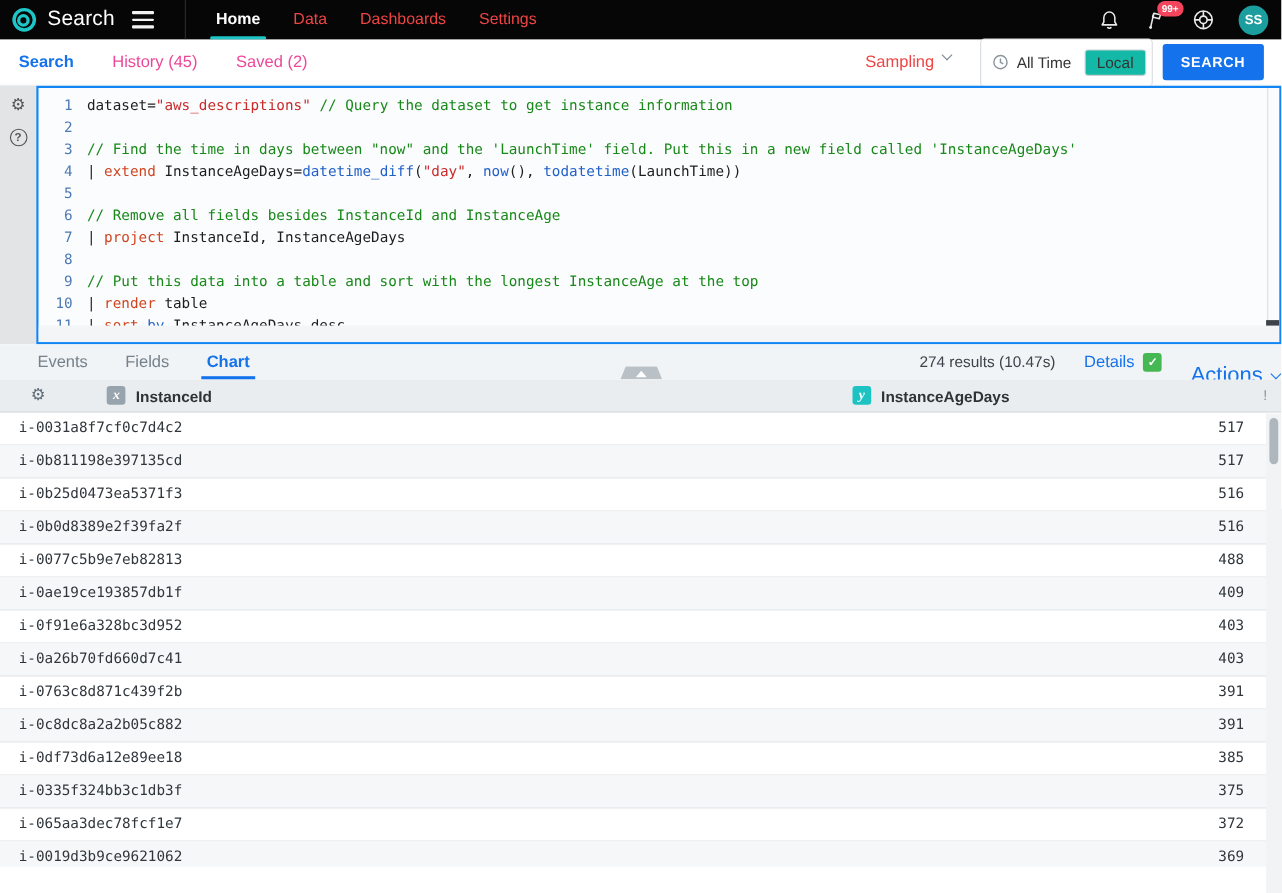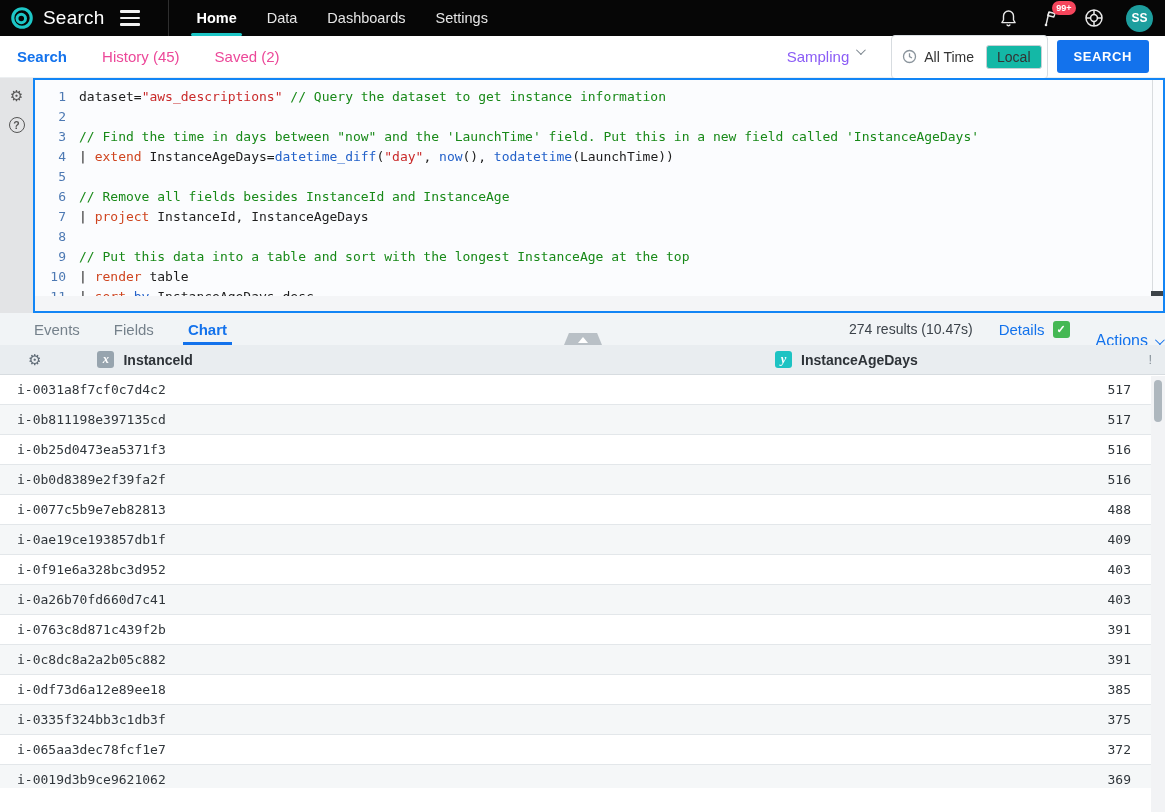--- a/index.html
+++ b/index.html
@@ -10,40 +10,40 @@
   .topbar { position:absolute; left:0; top:0; width:1165px; height:36px; background:#060606;
             display:flex; align-items:center; color:#fff; }
   .brand-group { display:flex; align-items:center; height:100%; padding:0 14px 0 10px; }
   .logo { width:24px; height:24px; display:block; }
   .brand { font-size:19px; color:#fff; margin-left:9px; letter-spacing:.2px; }
   .hamburger { margin-left:16px; display:flex; flex-direction:column; gap:4px; cursor:pointer; }
   .hamburger span { display:block; width:20px; height:2.5px; background:#f2f2f2; border-radius:1px; }
   .topbar-divider { width:1px; height:36px; background:#2e2e2e; margin-left:14px; }
   .nav { display:flex; align-items:stretch; height:100%; margin-left:12px; }
   .nav-item { position:relative; display:flex; align-items:center; padding:0 15px; font-size:14.5px;
-              color:#e5e5e5; cursor:pointer; }
+              color:#ef4444; cursor:pointer; }
   .nav-item.active { color:#fff; font-weight:700; }
   .nav-item.active::after { content:""; position:absolute; left:10px; right:10px; bottom:0; height:3px;
                             background:#1cc5c5; border-radius:2px; }
   .topbar-right { margin-left:auto; display:flex; align-items:center; gap:20px; padding-right:12px; }
   .icon-btn { position:relative; width:22px; height:22px; display:flex; align-items:center;
               cursor:pointer; }
   .badge { position:absolute; top:-6px; right:-12px; background:#f5455c; color:#fff; font-size:9px;
            font-weight:700; padding:1.5px 4.5px; border-radius:8px; line-height:1.2; }
   .avatar { width:27px; height:27px; border-radius:50%; background:#1d9e9e; color:#fff; font-size:12px;
             font-weight:700; display:flex; align-items:center; justify-content:center; cursor:pointer; }
 
   
   .toolbar { position:absolute; left:0; top:36px; width:1165px; height:42px; background:#fff;
              display:flex; align-items:center; border-bottom:1px solid #eceff1; }
   .toolbar-tabs { display:flex; align-items:center; gap:35px; padding-left:17px; }
   .tb-tab { font-size:15px; color:#ec4899; cursor:pointer; }
   .tb-tab.active { color:#1372ec; font-weight:700; }
   .toolbar-right { margin-left:auto; display:flex; align-items:center; padding-right:16px; }
-  .sampling { display:flex; align-items:flex-start; gap:7px; color:#8b5cf6; font-size:15px; cursor:pointer;
+  .sampling { display:flex; align-items:flex-start; gap:7px; color:#ef4444; font-size:15px; cursor:pointer;
               margin-right:28px; }
   .chev { width:7px; height:7px; border-right:1.6px solid #7a848d; border-bottom:1.6px solid #7a848d;
           transform:rotate(45deg) translateY(-2px); display:inline-block; }
   .chev.blue { border-color:#1372ec; }
   .time-group { display:flex; align-items:center; border:1px solid #d7dce0; border-radius:4px;
                 height:44px; padding:0 5px 0 10px; background:#fff; }
   .clock-ic { margin-right:7px; display:flex; }
   .time-label { font-size:14px; color:#333; margin-right:12px; cursor:pointer; }
   .tz-btn { font-size:14px; color:#333; border:1px solid #c9cfd4; border-radius:3px; padding:3px 10px;
             background:#14b8a6; cursor:pointer; }
@@ -81,21 +81,21 @@
   .res-tab { position:relative; display:flex; align-items:center; padding:0 17px; font-size:15px;
              color:#75818b; cursor:pointer; }
   .res-tab.active { color:#1372ec; font-weight:700; }
   .res-tab.active::after { content:""; position:absolute; left:12px; right:12px; bottom:0; height:3px;
                            background:#1372ec; }
   .results-right { margin-left:auto; display:flex; align-items:center; gap:26px; padding-right:3px; }
   .res-summary { font-size:14px; color:#3c434a; }
   .details-link { display:flex; align-items:center; gap:8px; color:#1372ec; font-size:15px; cursor:pointer; }
   .check-badge { width:17px; height:17px; background:#45b854; border-radius:3px; color:#fff; font-size:11px;
                  font-weight:700; display:flex; align-items:center; justify-content:center; }
-  .actions-link { display:flex; align-items:center; gap:7px; color:#1372ec; font-size:16px; cursor:pointer;margin-top:24px; }
+  .actions-link { display:flex; align-items:center; gap:7px; color:#1372ec; font-size:20px; cursor:pointer;margin-top:24px; }
   .collapse-handle { position:absolute; left:564px; bottom:0; width:38px; height:12px; background:#b9c0c6;
                      clip-path:polygon(13% 0, 87% 0, 100% 100%, 0 100%); display:flex; align-items:center;
                      justify-content:center; cursor:pointer; }
   .collapse-handle .tri { width:0; height:0; border-left:5px solid transparent; border-right:5px solid transparent;
                           border-bottom:6px solid #fff; margin-top:1px; }
 
   
   .table-header { position:absolute; left:0; top:345px; width:1165px; height:30px; background:#e9edf0;
                   border-bottom:1px solid #d7dce0; display:flex; align-items:center; }
   .th-gear { margin-left:28px; font-size:15px; color:#5f6b76; cursor:pointer; line-height:1; }

